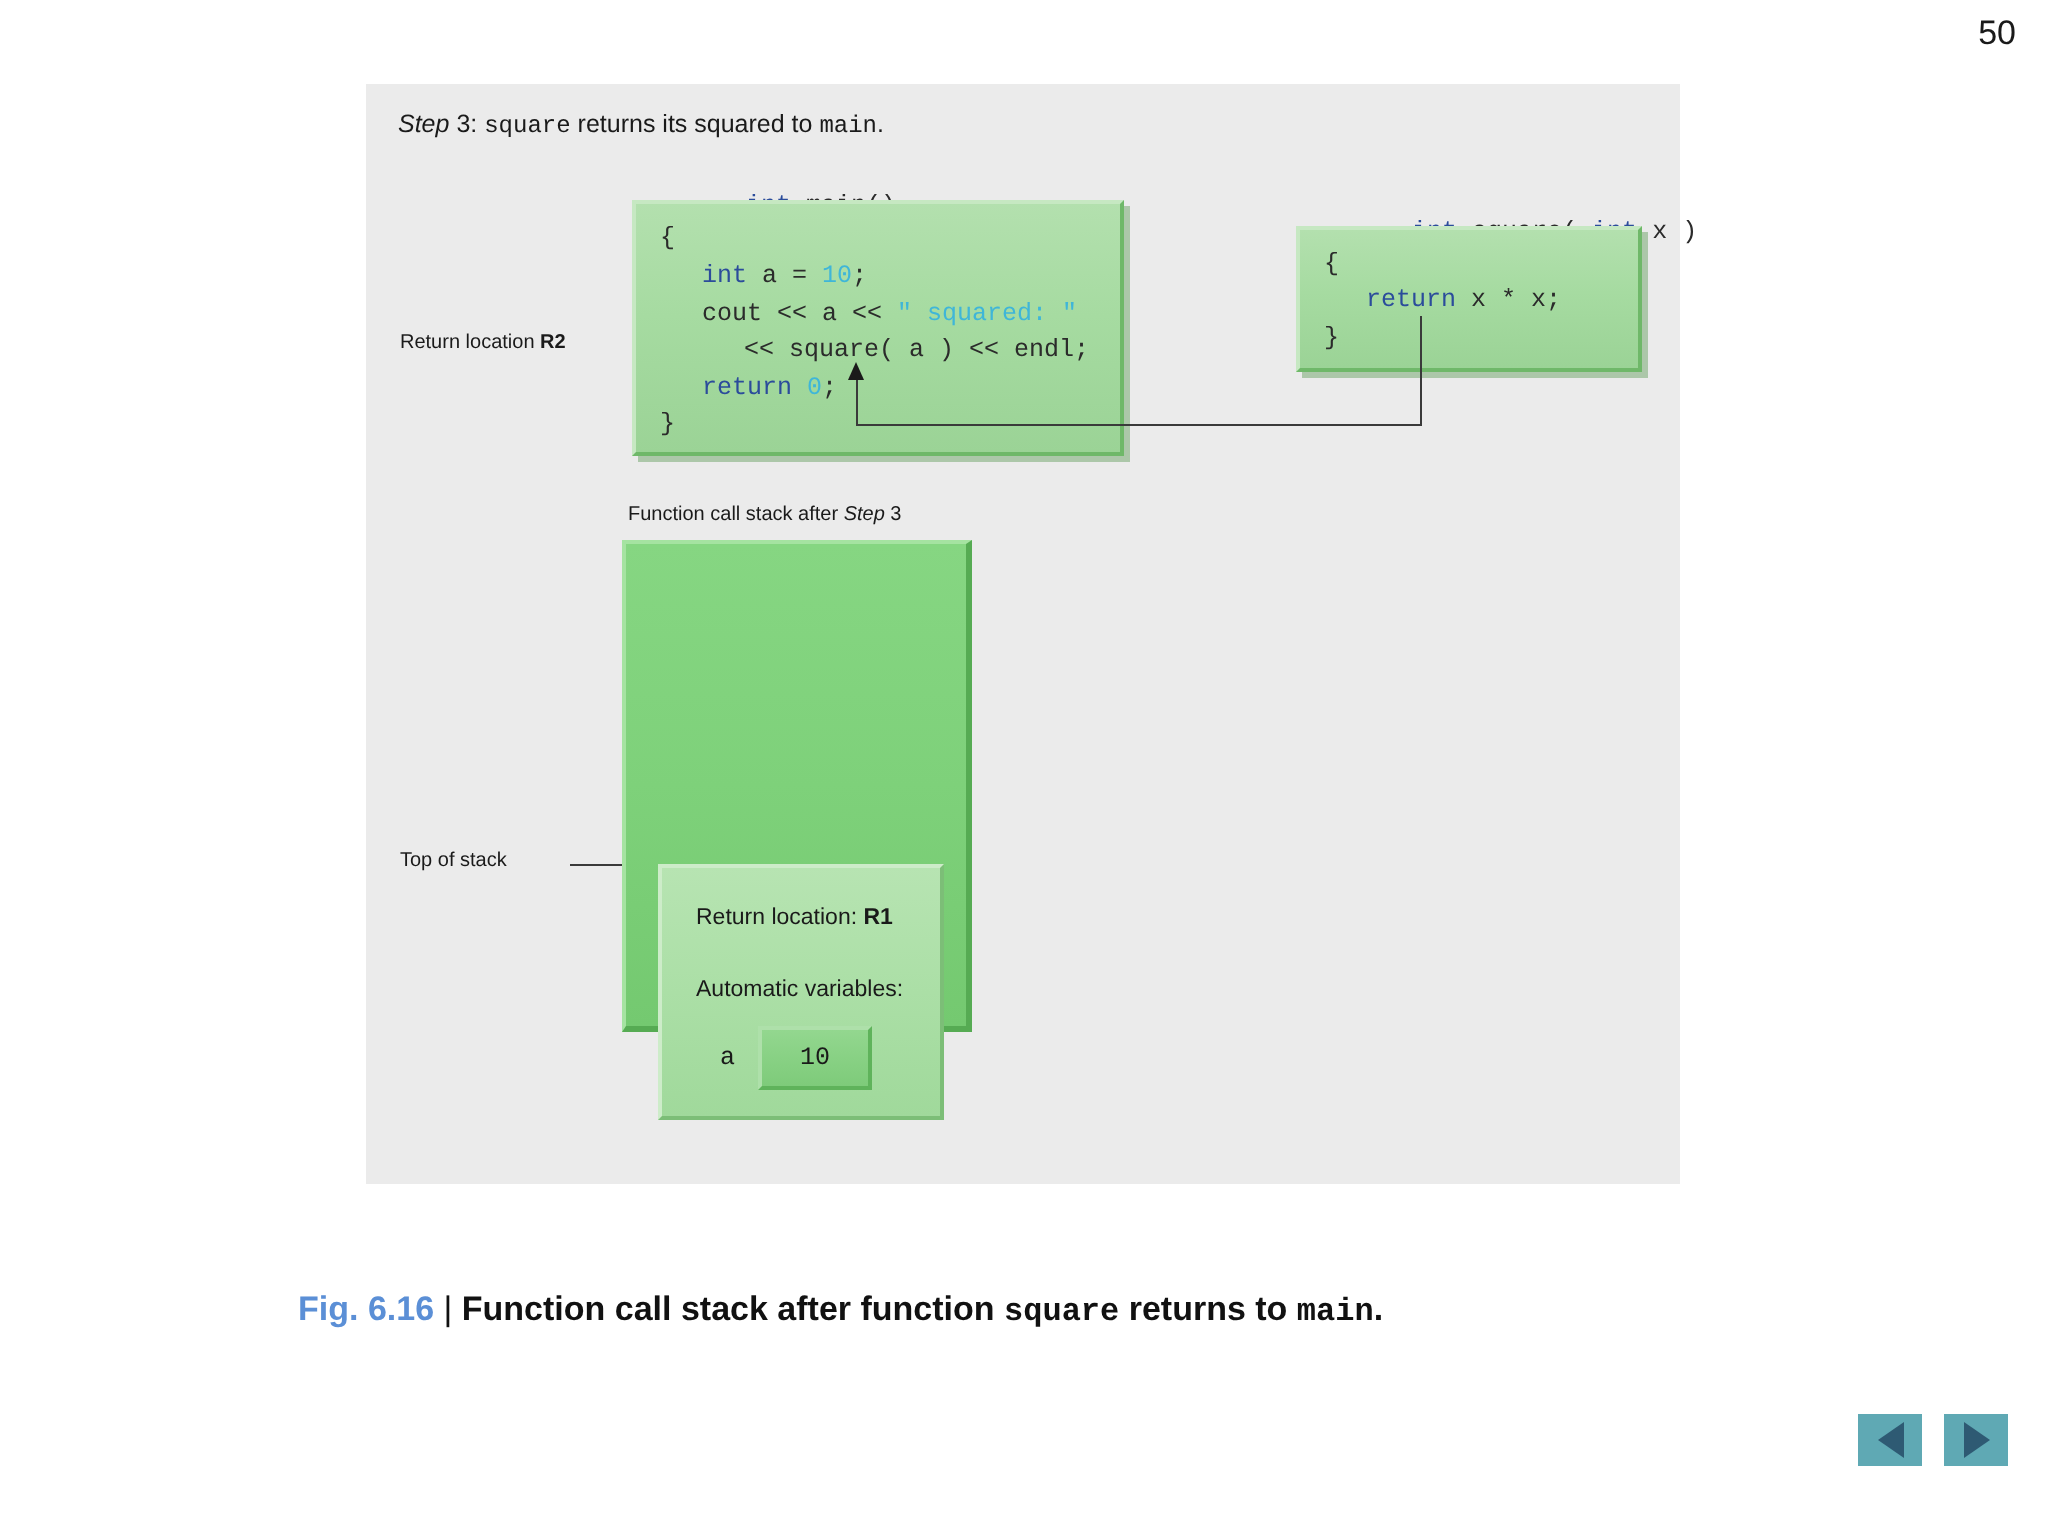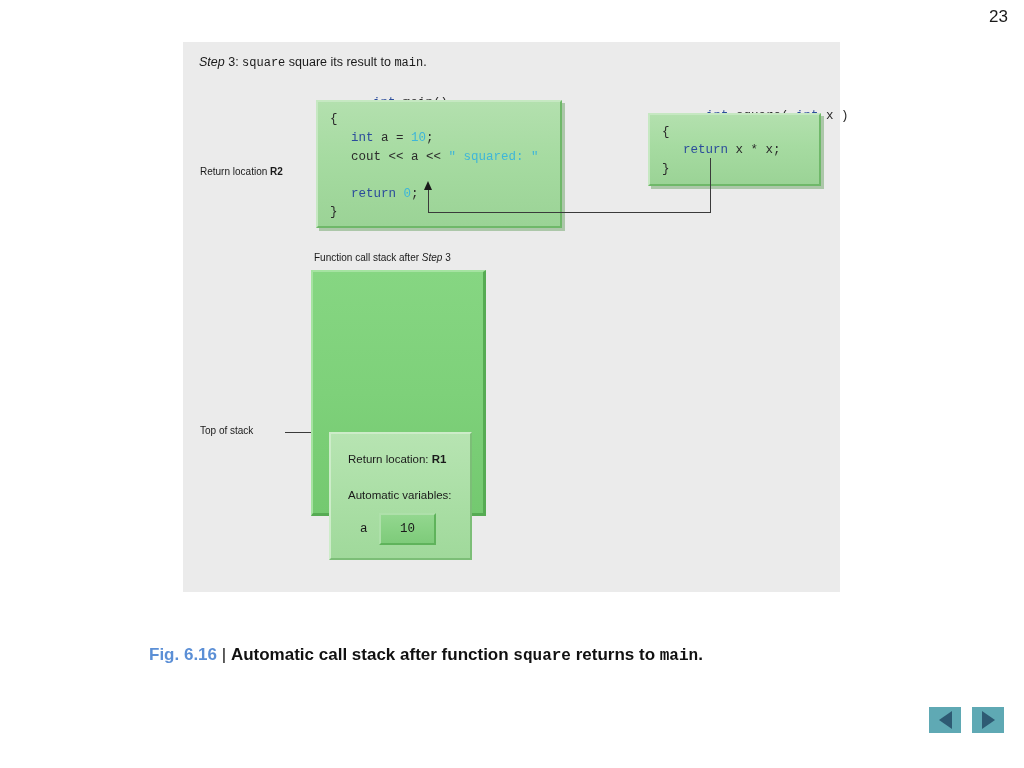--- a/index.html
+++ b/index.html
@@ -237,36 +237,37 @@
     font-size: 15px;
     color: #1a1a1a;
     white-space: nowrap;
   }
 </style>
 </head>
 <body>
 
 <div class="slide">
 
-  <div class="page-number">23</div>
+  <div class="page-number">50</div>
 
   <div class="figure-panel">
 
     <div class="step-caption">
-      <span class="step-word">Step</span><span> 3: </span><span class="mono">square</span><span> square its result to </span><span class="mono">main</span><span>.</span>
+      <span class="step-word">Step</span><span> 3: </span><span class="mono">square</span><span> returns its squared to </span><span class="mono">main</span><span>.</span>
     </div>
 
     <div class="signature" style="left:145px; top:40px;">
       <span class="kw">int</span><span> main()</span>
     </div>
 
     <div class="code-box" style="left:133px; top:58px; width:246px; height:128px;">
       <div class="code-text" style="left:12px; top:8px;">{</div>
       <div class="code-text" style="left:33px; top:27px;"><span class="kw">int</span><span> a = </span><span class="lit">10</span><span>;</span></div>
       <div class="code-text" style="left:33px; top:45.5px;"><span>cout &lt;&lt; a &lt;&lt; </span><span class="str">" squared: "</span></div>
+      <div class="code-text" style="left:54px; top:64px;">&lt;&lt; square( a ) &lt;&lt; endl;</div>
       <div class="code-text" style="left:33px; top:82.5px;"><span class="kw">return</span><span> </span><span class="lit">0</span><span>;</span></div>
       <div class="code-text" style="left:12px; top:101px;">}</div>
     </div>
 
     <div class="label" style="left:17px; top:124px;">
       <span>Return location </span><b>R2</b>
     </div>
 
     <div class="signature" style="left:478px; top:53px;">
       <span class="kw">int</span><span> square( </span><span class="kw">int</span><span> x )</span>
@@ -299,21 +300,21 @@
       <div class="ar-line" style="left:17px; top:19px;">
         <span>Return location: </span><b>R1</b>
       </div>
       <div class="ar-line" style="left:17px; top:55px;">Automatic variables:</div>
       <div class="var-name">a</div>
       <div class="var-cell">10</div>
     </div>
   </div>
 
   <div class="fig-caption">
-    <span class="fig-num">Fig. 6.16</span><span class="sep"> | </span><span>Automatic call stack after function </span><span class="mono">square</span><span> returns to </span><span class="mono">main</span><span>.</span>
+    <span class="fig-num">Fig. 6.16</span><span class="sep"> | </span><span>Function call stack after function </span><span class="mono">square</span><span> returns to </span><span class="mono">main</span><span>.</span>
   </div>
 
   <div class="nav-btn nav-prev">
     <div class="tri-left"></div>
   </div>
   <div class="nav-btn nav-next">
     <div class="tri-right"></div>
   </div>
 
 

